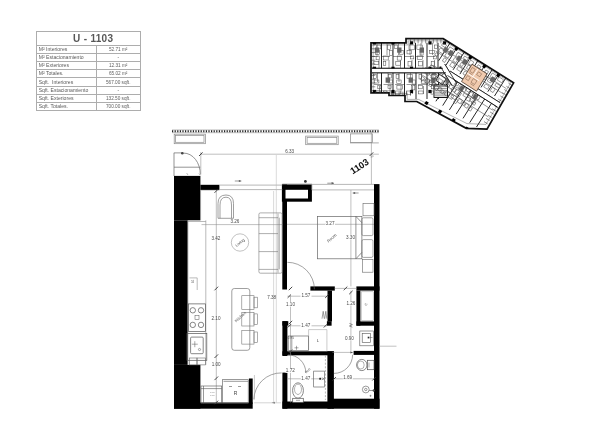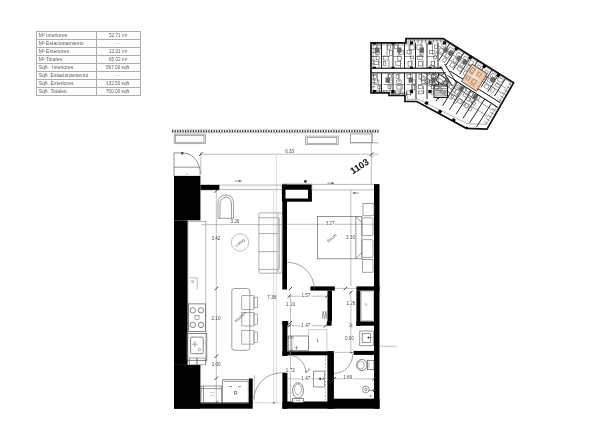--- a/index.html
+++ b/index.html
@@ -11,20 +11,23 @@
   #tbl th{font-size:10px;font-weight:bold;color:#575757;height:13.6px;letter-spacing:.3px;text-indent:10px;}
   #tbl td.lab{font-size:5.1px;height:7.1px;padding-left:2px;color:#5a5a5a;}
   #tbl td.val{font-size:4.7px;text-align:center;color:#5d5d5d;width:43px;}
   svg{position:absolute;left:0;top:0;}
 </style>
 </head>
 <body>
 
 <table id="tbl">
   <tbody>
+      <tr>
+        <th colspan="2">U - 1103</th>
+      </tr>
   <tr>
         <td class="lab">M² Interiores</td>
         <td class="val">52.71 m²</td>
       </tr>
   <tr>
         <td class="lab">M² Estacionamiento</td>
         <td class="val">-</td>
       </tr>
   <tr>
         <td class="lab">M² Exteriores</td>

